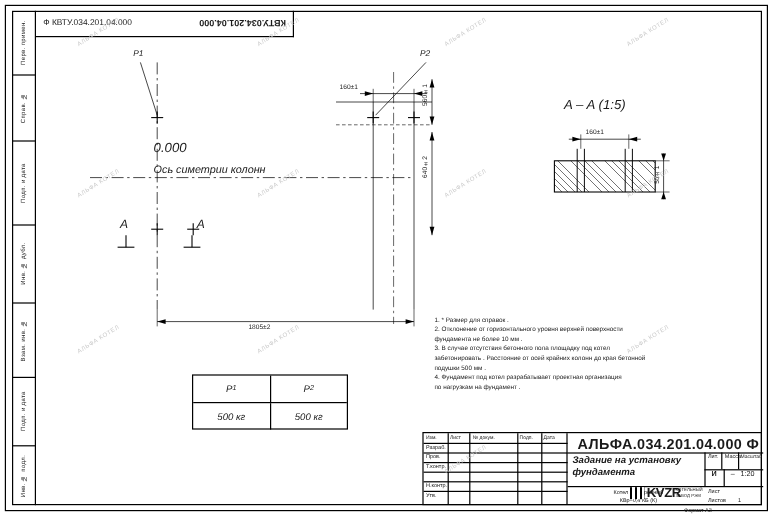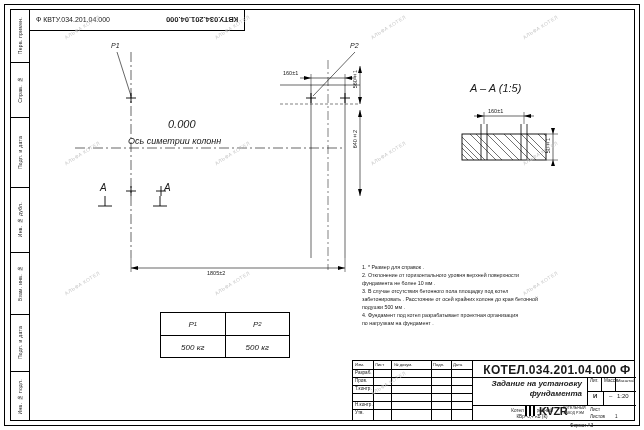--- a/index.html
+++ b/index.html
@@ -37,21 +37,21 @@
   .ptable .row:first-child{border-bottom:1px solid #000;}
   .sub{font-size:6px;vertical-align:sub;}
   
   .tb{position:absolute;left:352px;top:360px;width:283px;height:61px;border:1.2px solid #000;box-sizing:border-box;}
   .tb .left{position:absolute;left:0;top:0;width:120px;height:100%;border-right:1.2px solid #000;box-sizing:border-box;}
   .tb .hrow{position:absolute;left:0;width:120px;border-bottom:1px solid #000;box-sizing:border-box;}
   .tb .colln{position:absolute;top:0;height:100%;width:0;border-left:1px solid #000;}
   .tb .hdr{position:absolute;font-size:4.2px;white-space:nowrap;}
   .tb .lft{position:absolute;font-size:4.6px;white-space:nowrap;}
   .code{position:absolute;left:128px;top:2px;width:152px;text-align:center;font-size:12px;font-weight:bold;letter-spacing:.3px;}
-  .tname{position:absolute;left:124px;top:18px;width:105px;text-align:right;font-size:8px;font-weight:bold;line-height:10px;font-style:italic;}
+  .tname{position:absolute;left:124px;top:18px;width:105px;text-align:left;font-size:8px;font-weight:bold;line-height:10px;font-style:italic;}
   .tsub{position:absolute;left:124px;top:47px;width:110px;text-align:center;font-size:4.6px;line-height:6px;}
   .rcell{position:absolute;font-size:4.6px;white-space:nowrap;}
   .fmt{position:absolute;left:570px;top:423px;font-size:4.6px;}
   
   .wm{position:absolute;font-size:5px;color:#c9c9c9;transform:rotate(-32deg);white-space:nowrap;letter-spacing:.5px;}
   .hatch{position:absolute;background:repeating-linear-gradient(45deg,#000 0 .5px,transparent .5px 4px);}
   svg{position:absolute;left:0;top:0;overflow:visible;}
 </style>
 </head>
 <body>
@@ -179,21 +179,21 @@
 
     <g>
       <rect x="462" y="134" width="84" height="26" fill="none"></rect>
     </g>
   </svg>
 
   <div class="hatch" style="left:462px;top:134px;width:84px;height:26px;opacity:.55;"></div>
 
   <div class="lbl lbl-i" style="left:111px;top:42px;">P1</div>
   <div class="lbl lbl-i" style="left:350px;top:42px;">P2</div>
-  <div class="big" style="position:absolute;left:128px;top:118px;margin-left:40px;">0.000</div>
+  <div class="big" style="position:absolute;left:128px;top:118px;">0.000</div>
   <div class="mid" style="position:absolute;left:128px;top:136px;">Ось симетрии колонн</div>
   <div class="lbl lbl-i" style="left:100px;top:182px;font-size:10px;">A</div>
   <div class="lbl lbl-i" style="left:164px;top:182px;font-size:10px;">A</div>
   <div class="aa" style="position:absolute;left:470px;top:82px;">A – A (1:5)</div>
 
   <div class="dim" style="left:283px;top:70px;">160±1</div>
   <div class="dimv" style="left:352px;top:70px;">560±1</div>
   <div class="dimv" style="left:352px;top:130px;">640±2</div>
   <div class="dim" style="left:207px;top:270px;">1805±2</div>
   <div class="dim" style="left:488px;top:108px;">160±1</div>
@@ -255,21 +255,21 @@
     <div class="hdr" style="left:80px;top:1px;">Подп.</div>
     <div class="hdr" style="left:100px;top:1px;">Дата</div>
 
     <div class="lft" style="left:2px;top:9px;">Разраб.</div>
     <div class="lft" style="left:2px;top:17px;">Пров.</div>
     <div class="lft" style="left:2px;top:25px;">Т.контр.</div>
     <div class="lft" style="left:2px;top:33px;"></div>
     <div class="lft" style="left:2px;top:41px;">Н.контр.</div>
     <div class="lft" style="left:2px;top:49px;">Утв.</div>
 
-    <div class="code">КОТЕЛ.034.201.04.000  Ф</div>
+    <div class="code">АЛЬФА.034.201.04.000  Ф</div>
 
     <div class="tname">Задание на установку фундамента</div>
 
     <div class="tsub">
       <div>Котел водогрейный</div>
       <div>КВр–0,4  КБ  (К)</div>
     </div>
 
     <div class="rcell" style="left:237px;top:17px;">Лит.</div>
     <div class="rcell" style="left:251px;top:17px;">Масса</div>

